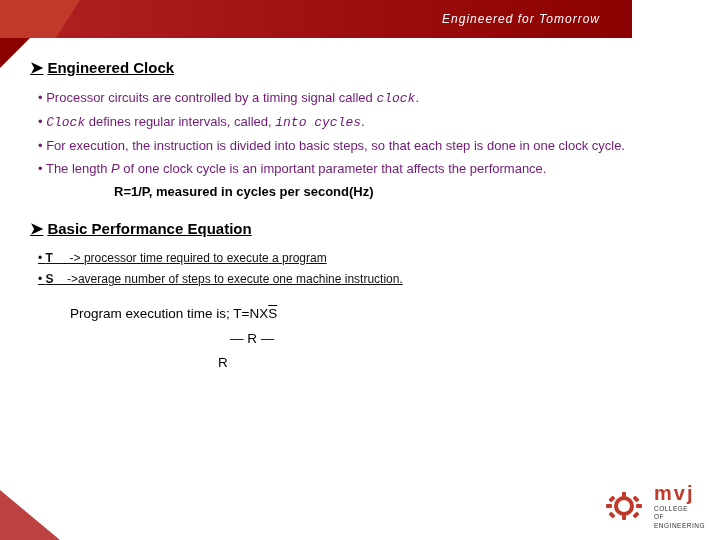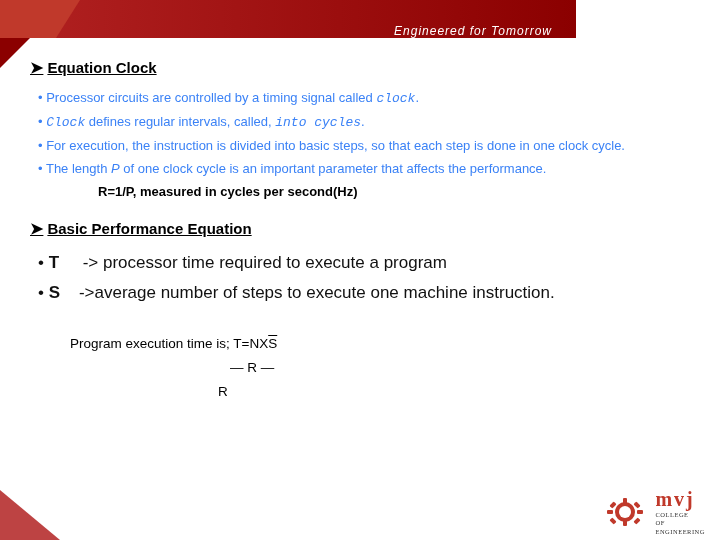--- a/index.html
+++ b/index.html
@@ -12,27 +12,27 @@
       font-size: 13px;
       overflow: hidden;
       position: relative;
     }
 
     
     .header-bar {
       position: absolute;
       top: 0;
       left: 0;
-      width: 576px;
+      width: 632px;
       height: 38px;
       background: linear-gradient(to right, #b22222, #8b0000);
       display: flex;
-      align-items: flex-end;
+      align-items: center;
       justify-content: flex-end;
-      padding-right: 24px;
+      padding-right: 32px;
     }
 
     .header-bar::before {
       content: '';
       position: absolute;
       left: 0;
       top: 0;
       width: 80px;
       height: 38px;
       background: #c0392b;
@@ -90,81 +90,81 @@
 
     .bullet-list {
       list-style: none;
       padding-left: 8px;
       line-height: 1.7;
     }
 
     .bullet-list li {
       margin-bottom: 1px;
       font-size: 13px;
-      color: #3b82f6;
+      color: #701a75;
     }
 
     .bullet-list li::before {
       content: '• ';
     }
 
     .formula-line {
       font-weight: bold;
       margin-top: 4px;
-      margin-left: 24px;
+      margin-left: 40px;
       font-size: 13px;
       padding-left: 44px;
     }
 
     
     .section-bpe {
       margin-top: 18px;
     }
 
     .bpe-items {
       list-style: none;
       padding-left: 8px;
       line-height: 1.75;
     }
 
     .bpe-items li {
-      font-size: 17px;
+      font-size: 12px;
       color: #111;
+      text-decoration: underline;
     }
 
     .bpe-items li::before {
       content: '• ';
     }
 
     .program-exec {
-      margin-top: 24px;
+      margin-top: 12px;
       margin-left: 40px;
       font-size: 13.5px;
       line-height: 1.8;
     }
 
     .program-exec .eq-line {
       display: block;
     }
 
     
     .mono-italic {
       font-family: 'Courier New', monospace;
       font-style: italic;
     }
 
     
     .logo-area {
       position: absolute;
-      bottom: 4px;
+      bottom: 10px;
       right: 15px;
       display: flex;
       align-items: center;
       gap: 6px;
-      font-family: Liberation Serif, serif;
     }
 
     .logo-icon {
       width: 48px;
       height: 40px;
     }
 
     .logo-text-block {
       display: flex;
       flex-direction: column;
@@ -209,21 +209,21 @@
   <span class="header-title">Engineered for Tomorrow</span>
 </div>
 
 <div class="top-left-triangle"></div>
 
 <div class="content">
 
   <div class="section-processor">
     <div class="section-heading">
       <span class="arrow">➤</span>
-      <span>Equation Clock</span>
+      <span>Engineered Clock</span>
     </div>
     <ul class="bullet-list">
       <li>Processor circuits are controlled by a timing signal called <span class="mono-italic">clock</span>.</li>
       <li><span class="mono-italic">Clock</span> defines regular intervals, called, <span class="mono-italic">into cycles</span>.</li>
       <li>For execution, the instruction is divided into basic steps, so that each step is done in one clock cycle.</li>
       <li>The length <em>P</em> of one clock cycle is an important parameter that affects the performance.</li>
     </ul>
     <div class="formula-line">R=1/P, measured in cycles per second(Hz)</div>
   </div>
 

